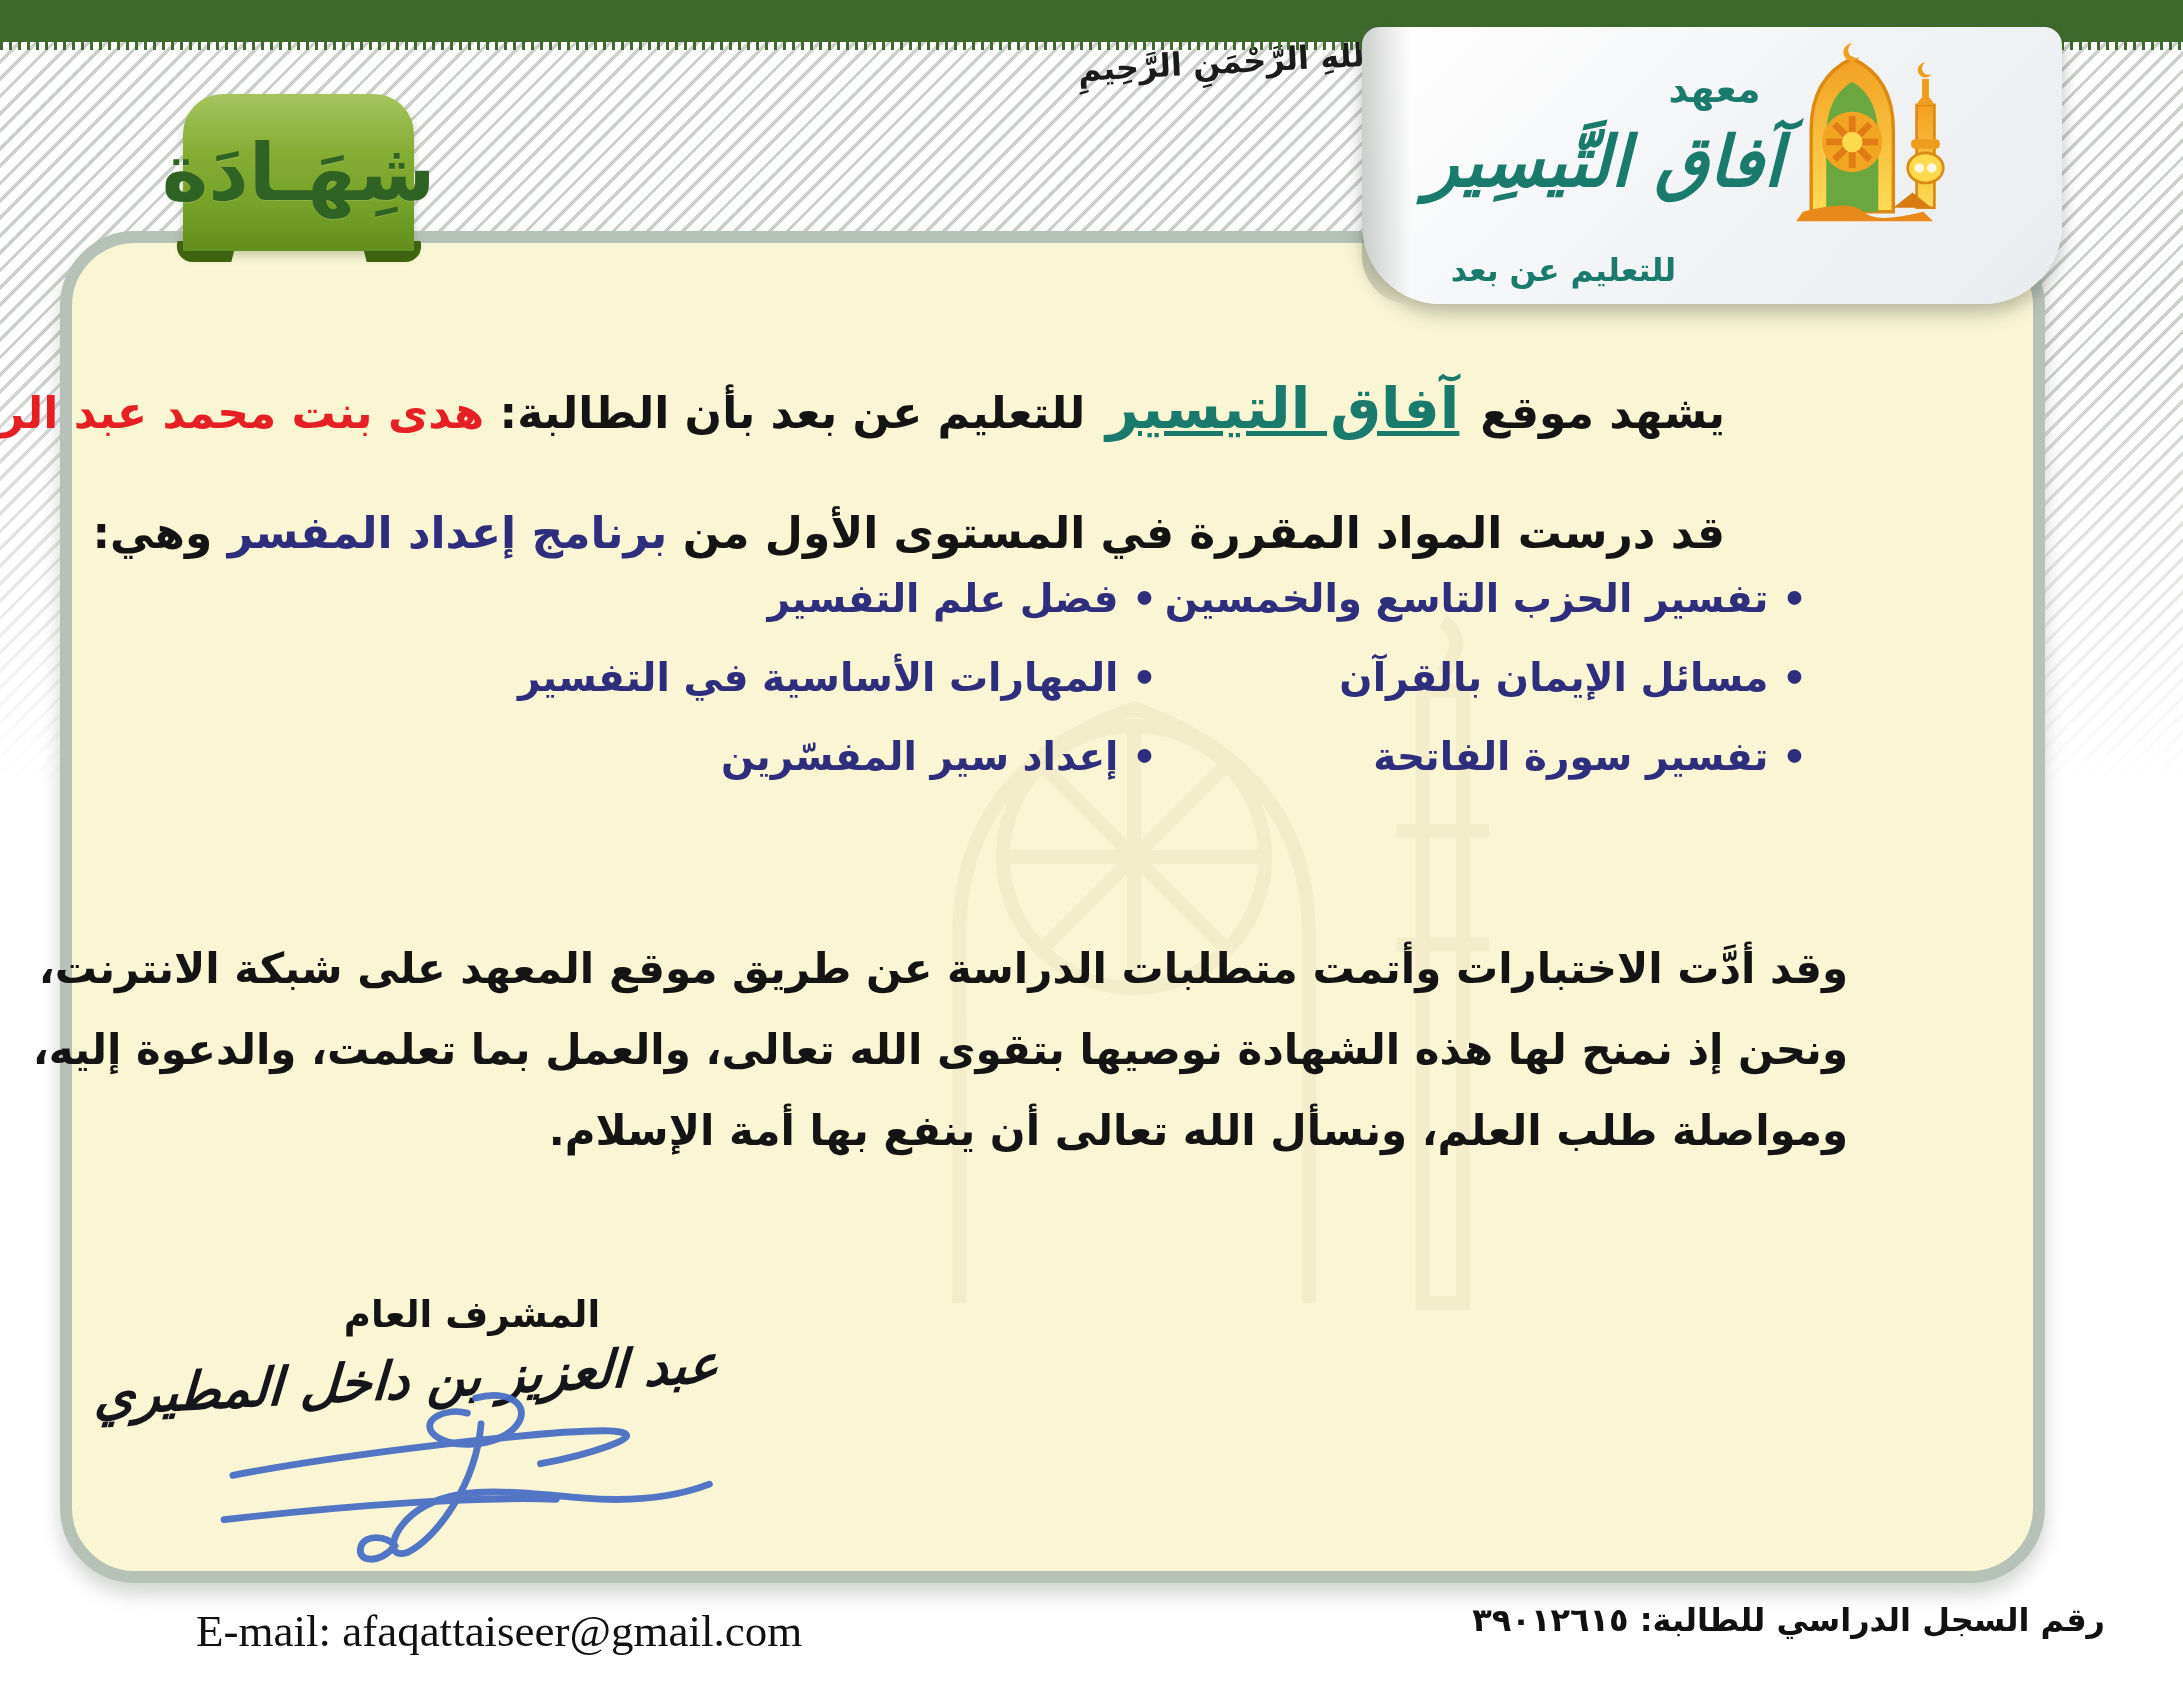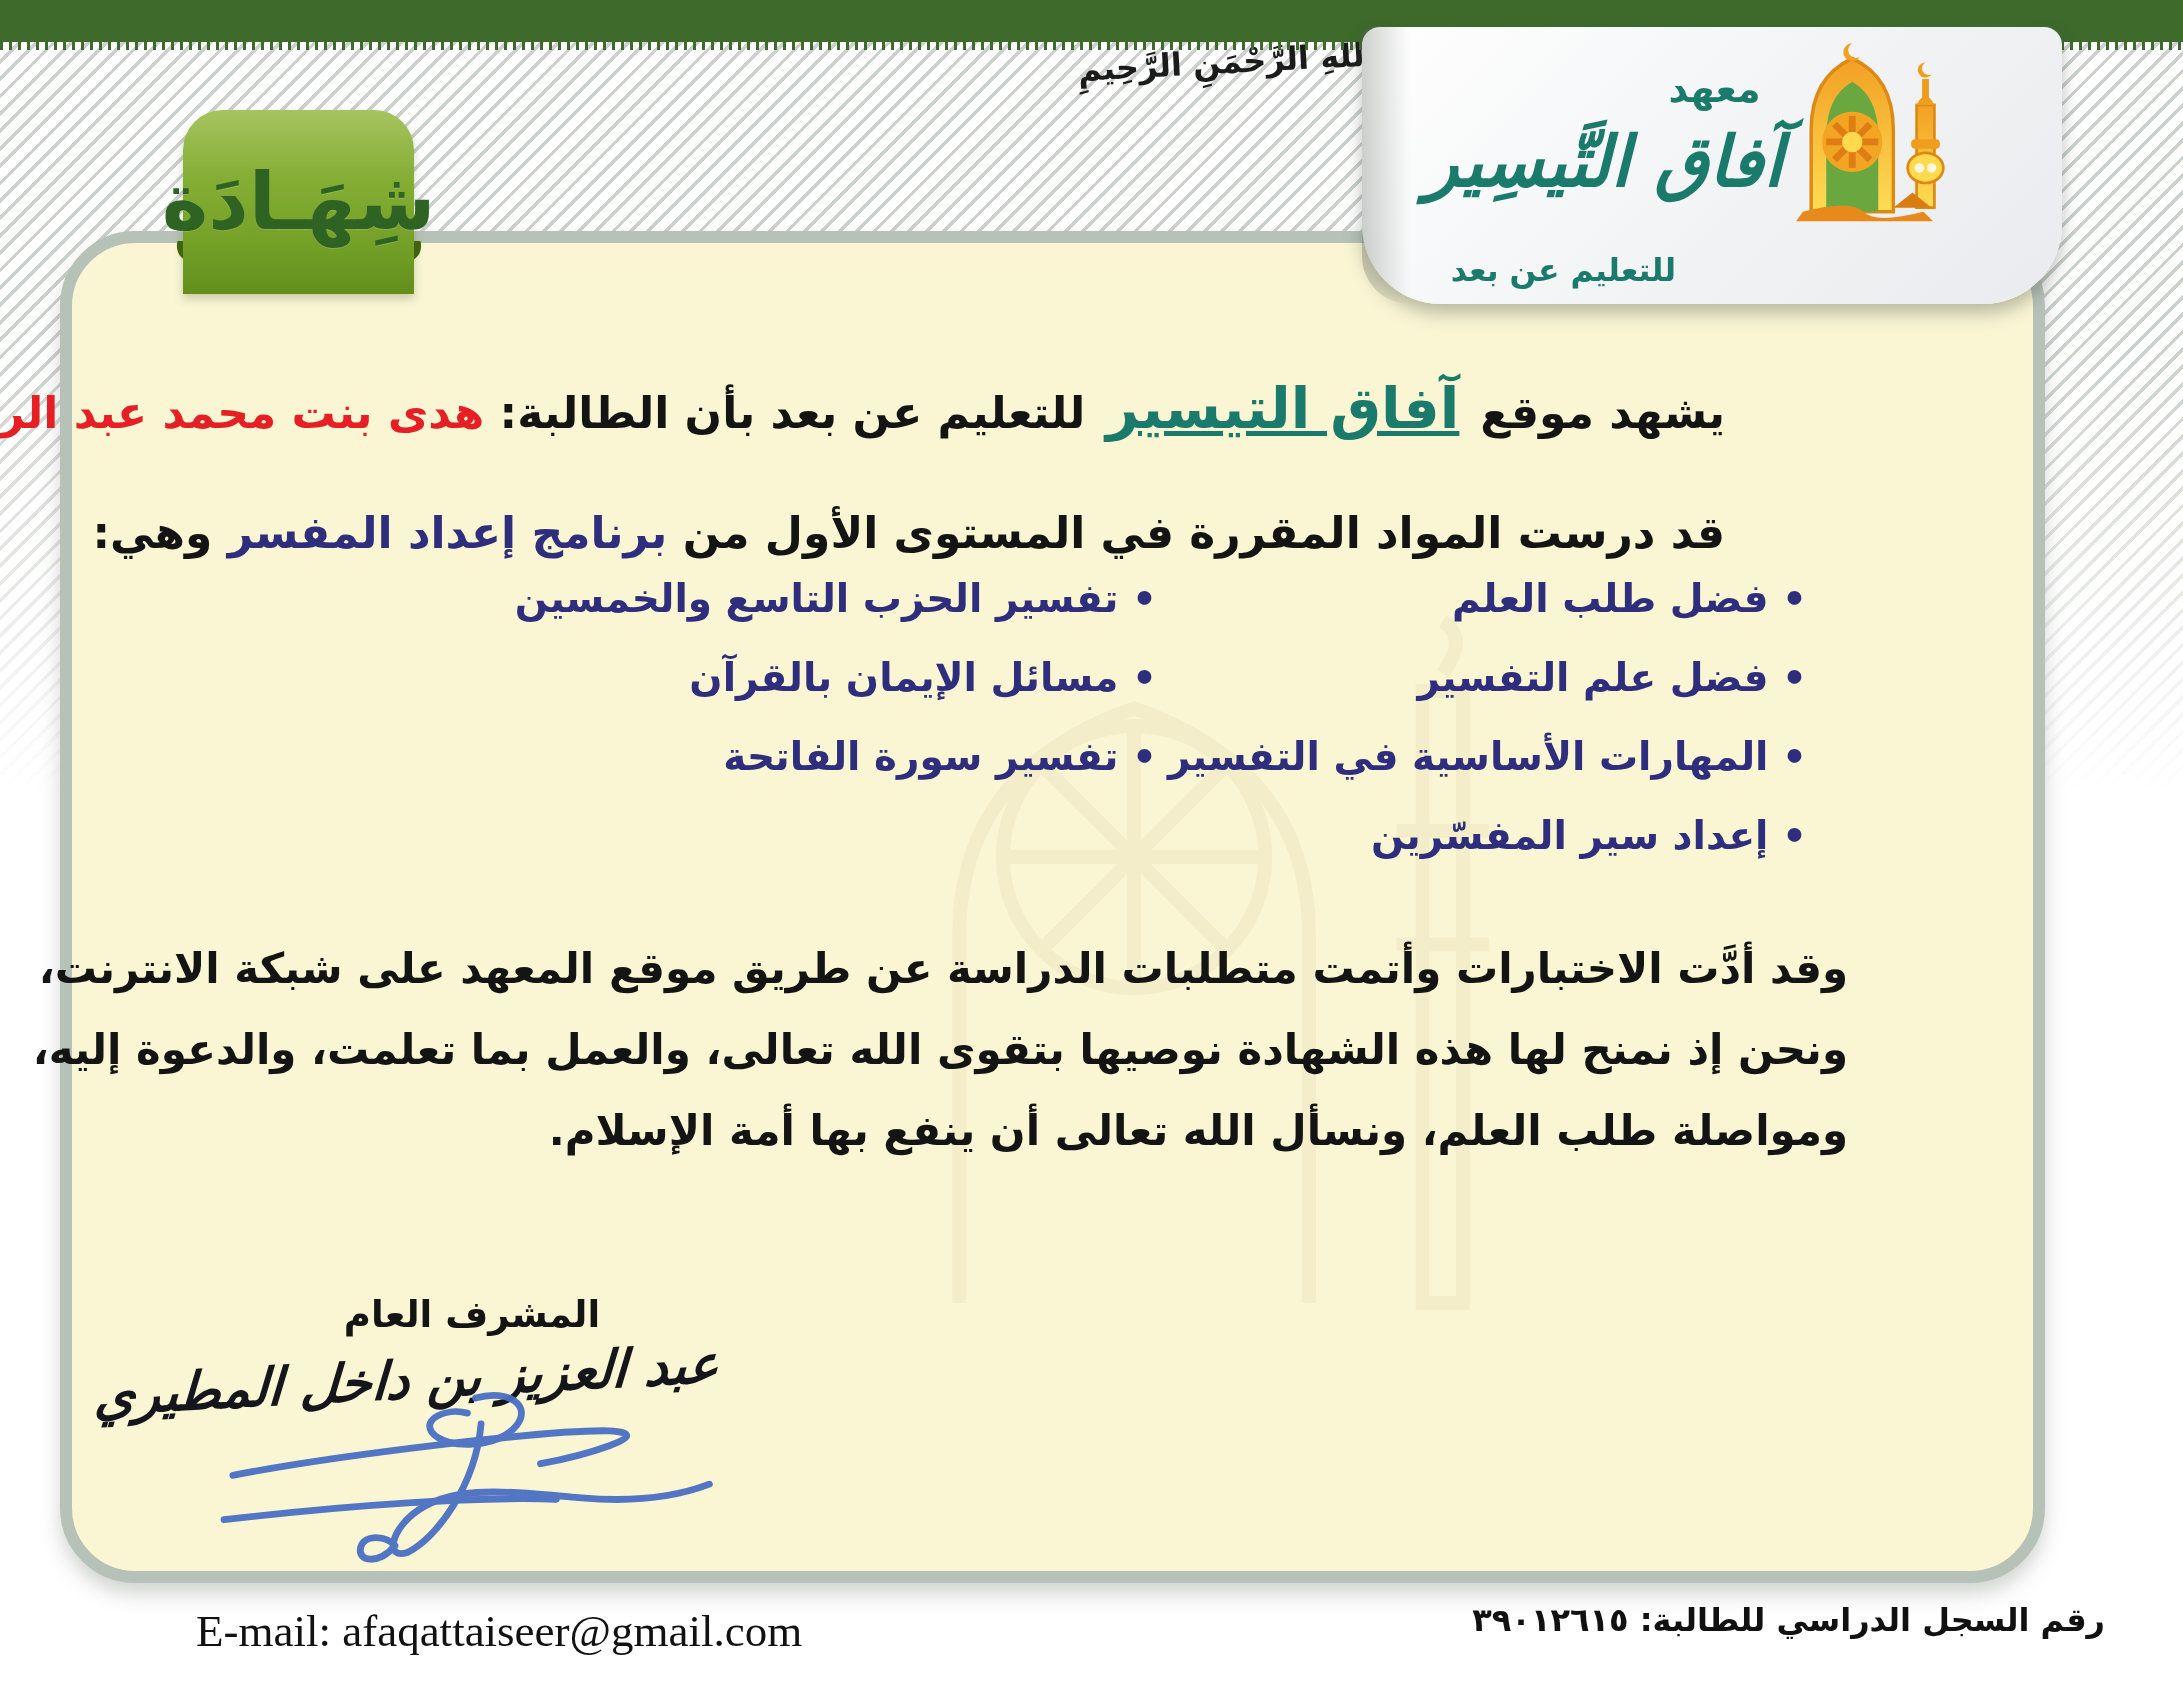--- a/index.html
+++ b/index.html
@@ -9,21 +9,21 @@
   }
   
   .top-bar{position:absolute;left:0;top:0;width:100%;height:42px;background:#3e6a2c;z-index:6;}
   .top-teeth{position:absolute;left:0;top:42px;width:100%;height:8.2px;z-index:6;
     background:repeating-linear-gradient(90deg,#3e6a2c 0 3.4px,rgba(0,0,0,0) 3.4px 9px);}
   .stripes{position:absolute;left:0;top:42px;width:100%;height:767px;z-index:1;
     background:repeating-linear-gradient(135deg,rgba(163,171,163,.55) 0 3.4px,rgba(255,255,255,0) 3.4px 12.3px);
     -webkit-mask-image:linear-gradient(180deg,#000 40%,rgba(0,0,0,0) 98%);
             mask-image:linear-gradient(180deg,#000 40%,rgba(0,0,0,0) 98%);}
   
-  .banner{position:absolute;left:183px;top:110px;width:231px;height:184px;z-index:5;
+  .banner{position:absolute;left:183px;top:94px;width:231px;height:157px;z-index:5;
     background:linear-gradient(180deg,#a6c45f 0%,#84ad34 38%,#74a127 72%,#628f1c 100%);
     border-radius:40px 40px 0 0;display:flex;align-items:center;justify-content:center;
     box-shadow:0 4.1px 9.6px rgba(60,80,30,.25);}
   .banner-curl{position:absolute;width:59px;height:20.5px;background:#40660f;z-index:4;}
   .curl-l{left:175px;top:241px;border-radius:0 0 0 27px;transform:skewX(-14deg);}
   .curl-r{left:364px;top:241px;border-radius:0 0 27px 0;transform:skewX(14deg);}
   .banner-title{font-size:79px;font-weight:700;color:#2f6323;text-shadow:0 1.4px 0 rgba(255,255,255,.15);}
   
   .bismillah{position:absolute;left:1065px;top:41px;width:404px;z-index:5;text-align:center;
     font-size:32px;font-weight:700;color:#1b1b1b;transform:rotate(-3deg);direction:rtl;}
@@ -165,21 +165,20 @@
     <span>للتعليم عن بعد بأن الطالبة:</span>
     <span class="student-name">هدى بنت محمد عبد الرازق النداف</span>
   </div>
   <div class="intro-line intro-2">
     <span>قد درست المواد المقررة في المستوى الأول من</span>
     <span class="program">برنامج إعداد المفسر</span>
     <span>وهي:</span>
   </div>
 
   <div class="subjects">
-    <div class="subject">فضل طلب العلم</div>
     <div class="subject">تفسير الحزب التاسع والخمسين</div>
     <div class="subject">فضل علم التفسير</div>
     <div class="subject">مسائل الإيمان بالقرآن</div>
     <div class="subject">المهارات الأساسية في التفسير</div>
     <div class="subject">تفسير سورة الفاتحة</div>
     <div class="subject">إعداد سير المفسّرين</div>
     <div></div>
   </div>
 
   <div class="closing">

